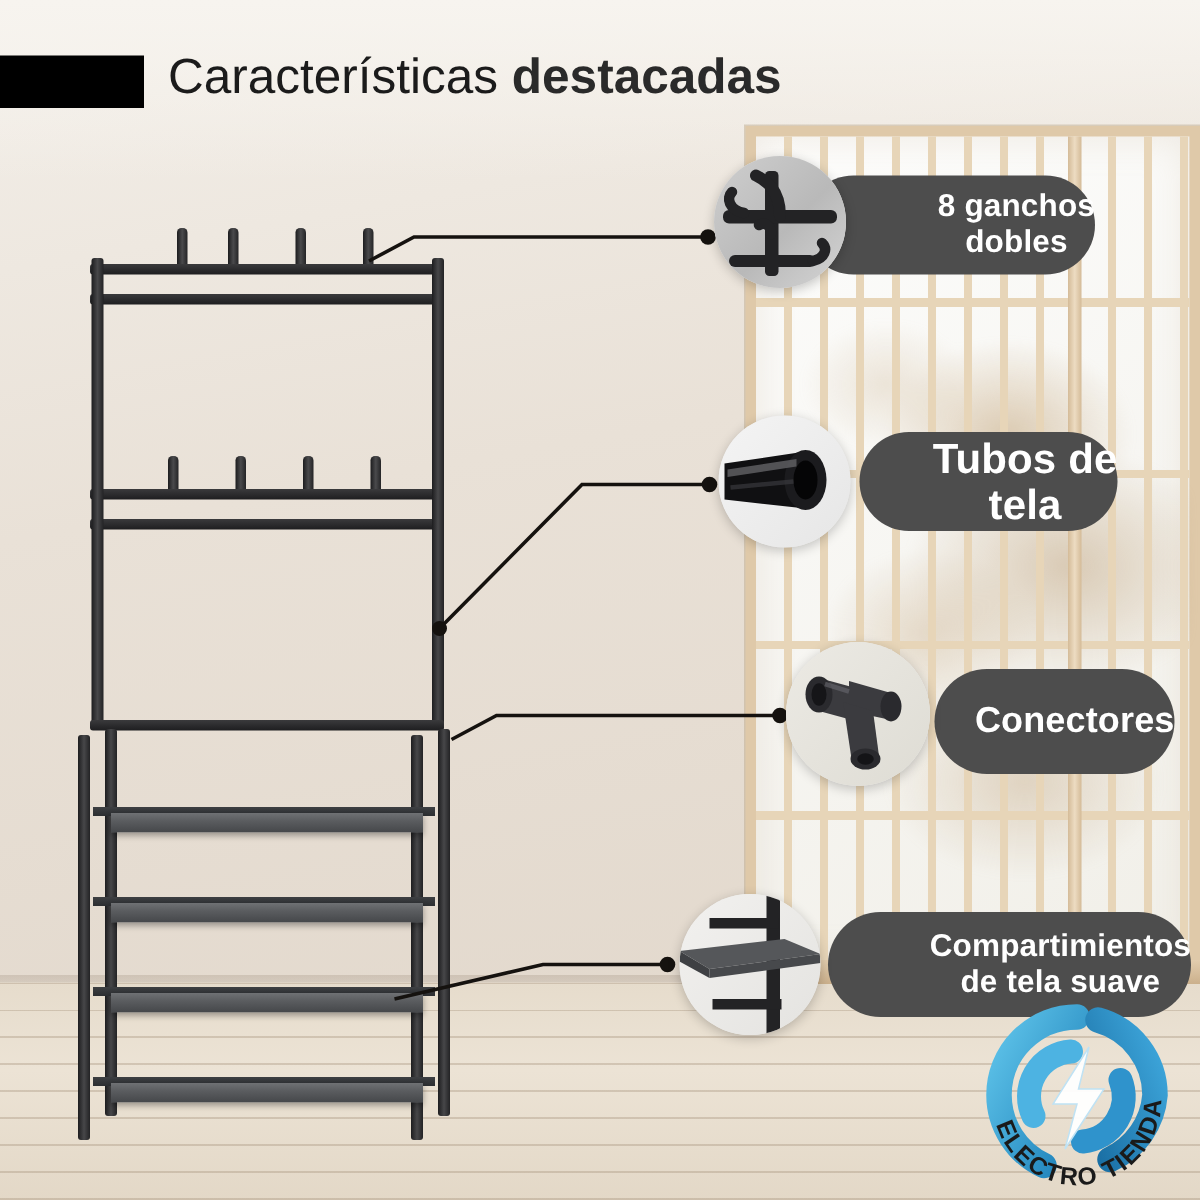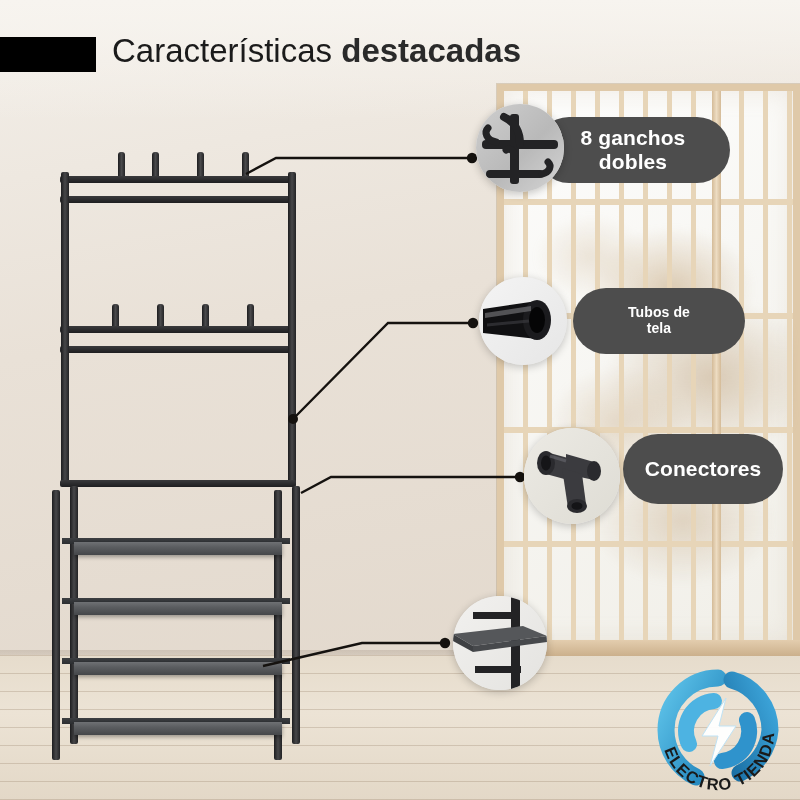--- a/index.html
+++ b/index.html
@@ -91,21 +91,21 @@
 
   
   .leader { position: absolute; left: 0; top: 0; width: 800px; height: 800px; pointer-events: none; }
   .thumb {
     position: absolute; border-radius: 50%; overflow: hidden;
     box-shadow: 0 2px 8px rgba(0,0,0,.22);
     background: #ecebe9;
   }
   .thumb-inner { position: absolute; inset: 0; }
   .pill {
-    position: absolute; display: flex; align-items: center; justify-content: center;
+    position: absolute; display: flex; align-items: center; justify-content: flex-end;
     background: #4d4d4d; color: #fff; border-radius: 999px;
     font-weight: bold; line-height: 1.12; text-align: center;
     letter-spacing: .1px;
   }
 
   
   .header-bar {
     position: absolute; left: 0; top: 37px; width: 96px; height: 35px; background: #000;
   }
   .header-title {
@@ -213,59 +213,65 @@
         <rect x="6" y="36" width="76" height="9" rx="4" fill="#232325"></rect>
         <path d="M44 40 C 44 22, 34 16, 28 13" stroke="#232325" stroke-width="8" fill="none" stroke-linecap="round"></path>
         <path d="M20 38 C 10 36, 8 28, 12 24" stroke="#232325" stroke-width="7" fill="none" stroke-linecap="round"></path>
         <path d="M38 52 C 38 46, 34 44, 30 46" stroke="#232325" stroke-width="7" fill="none" stroke-linecap="round"></path>
         <rect x="10" y="66" width="58" height="8" rx="4" fill="#232325"></rect>
         <path d="M66 70 C 74 68, 76 62, 72 58" stroke="#232325" stroke-width="7" fill="none" stroke-linecap="round"></path>
       </svg>
     </div>
   </div>
 
-  <div class="pill" style="left:573px; top:288px; width:172px; height:66px; font-size:14px;">
+  <div class="pill" style="left:573px; top:288px; width:172px; height:66px; font-size:28px;">
     <div>
       <div>Tubos de</div>
       <div>tela</div>
     </div>
   </div>
   <div class="thumb" style="left:479px; top:277px; width:88px; height:88px;">
     <div class="thumb-inner" style="background:linear-gradient(135deg,#f4f4f4,#e6e6e6);">
       <svg viewBox="0 0 88 88" width="88" height="88">
         <path d="M4 32 L58 24 L58 62 L4 56 Z" fill="#101012"></path>
         <ellipse cx="58" cy="43" rx="14" ry="20" fill="#1b1b1e"></ellipse>
         <ellipse cx="58" cy="43" rx="8" ry="13" fill="#050506"></ellipse>
         <path d="M6 36 L52 29 L52 34 L6 41 Z" fill="#5e5e62" opacity=".85"></path>
         <path d="M8 48 L50 44" stroke="#3a3a3e" stroke-width="3" opacity=".7"></path>
       </svg>
     </div>
   </div>
 
-  <div class="pill" style="left:623px; top:434px; width:160px; height:70px; font-size:21px;">
+  <div class="pill" style="left:623px; top:446px; width:160px; height:70px; font-size:24px;">
     <div>
       <div>Conectores</div>
     </div>
   </div>
   <div class="thumb" style="left:524px; top:428px; width:96px; height:96px;">
     <div class="thumb-inner" style="background:linear-gradient(135deg,#eceae4,#dedcd4);">
       <svg viewBox="0 0 96 96" width="96" height="96">
         <path d="M22 24 L44 30 L44 52 L22 46 Z" fill="#3b3b3f"></path>
         <ellipse cx="22" cy="35" rx="9" ry="12" fill="#2a2a2e"></ellipse>
         <ellipse cx="22" cy="35" rx="5" ry="7.5" fill="#151518"></ellipse>
         <path d="M42 26 L70 34 L70 52 L42 46 Z" fill="#3b3b3f"></path>
         <ellipse cx="70" cy="43" rx="7" ry="10" fill="#2a2a2e"></ellipse>
         <path d="M38 40 L58 46 L62 76 L44 80 Z" fill="#3b3b3f"></path>
         <ellipse cx="53" cy="78" rx="10" ry="7" fill="#2a2a2e"></ellipse>
         <ellipse cx="53" cy="78" rx="5.5" ry="3.8" fill="#141417"></ellipse>
         <path d="M26 28 L42 33" stroke="#6a6a70" stroke-width="3" opacity=".6"></path>
       </svg>
     </div>
   </div>
 
+  <div class="pill" style="left:552px; top:608px; width:242px; height:70px; font-size:21px;">
+    <div>
+      <div>Compartimientos</div>
+      <div>de tela suave</div>
+    </div>
+  </div>
   <div class="thumb" style="left:453px; top:596px; width:94px; height:94px;">
     <div class="thumb-inner" style="background:linear-gradient(135deg,#f2f1ef,#e4e3e0);">
       <svg viewBox="0 0 94 94" width="94" height="94">
         <rect x="58" y="0" width="9" height="94" fill="#232325"></rect>
         <rect x="20" y="16" width="46" height="7" fill="#232325"></rect>
         <path d="M0 38 L70 30 L94 40 L20 50 Z" fill="#55575a"></path>
         <path d="M0 38 L20 50 L20 56 L0 45 Z" fill="#3e4043"></path>
         <path d="M20 50 L94 40 L94 46 L20 56 Z" fill="#47494c"></path>
         <rect x="22" y="70" width="46" height="7" fill="#232325"></rect>
       </svg>

